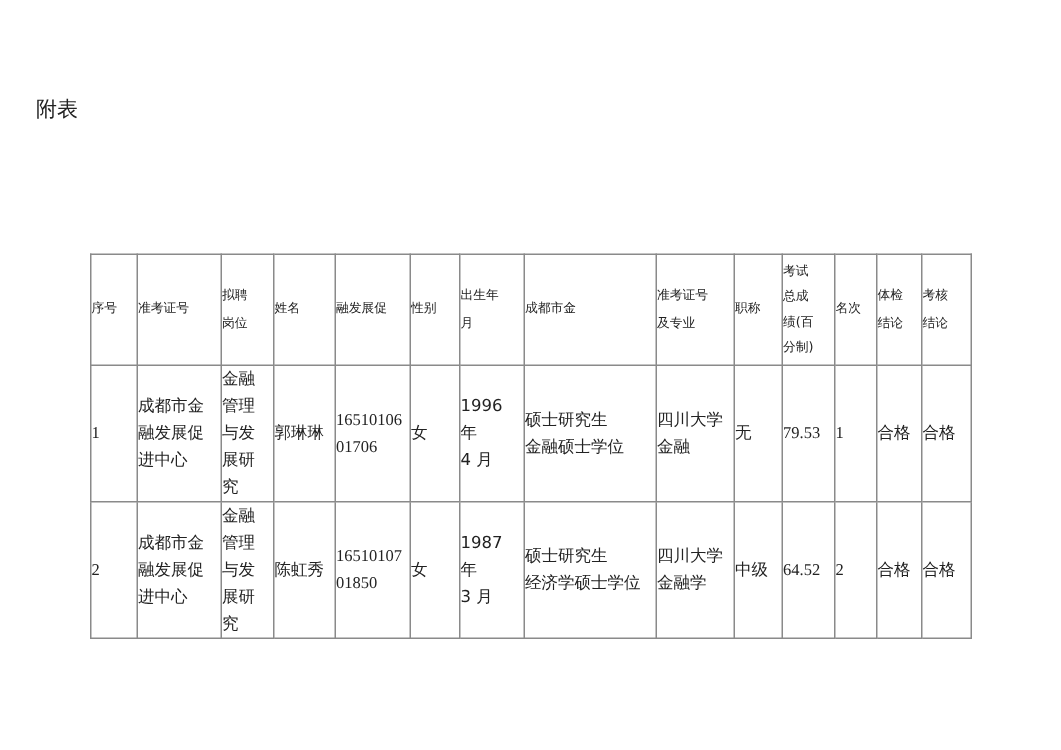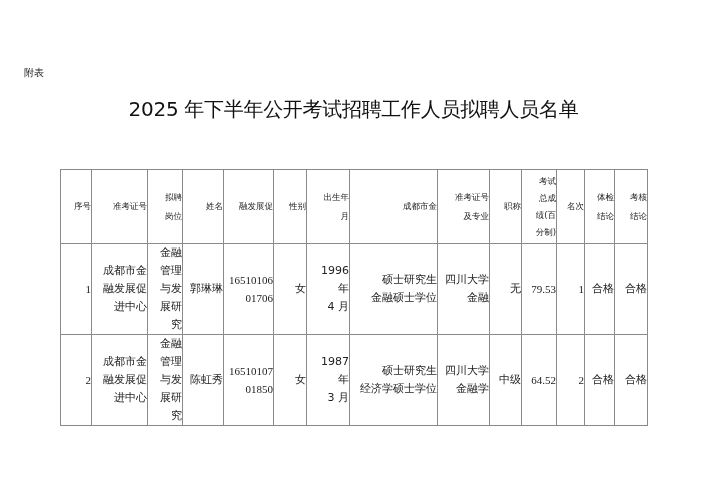--- a/index.html
+++ b/index.html
@@ -12,21 +12,21 @@
     height: 500px;
     position: relative;
     overflow: hidden;
     font-family: "DejaVu Sans", "Liberation Sans", sans-serif;
     color: #1a1a1a;
   }
   .attachment-label {
     position: absolute;
     left: 24px;
     top: 64px;
-    font-size: 10px;
+    font-size: 14px;
     line-height: 18px;
     color: #222;
   }
   .title {
     position: absolute;
     left: 0;
     top: 98px;
     width: 707px;
     text-align: center;
     font-size: 20px;
@@ -39,21 +39,21 @@
     position: absolute;
     left: 60px;
     top: 169px;
     border-collapse: collapse;
     table-layout: fixed;
     width: 587px;
   }
   table.roster th, table.roster td {
     border: 1px solid #8a8a8a;
     padding: 0;
-    text-align: right;
+    text-align: left;
     vertical-align: middle;
     font-weight: normal;
     color: #222;
   }
   table.roster th {
     height: 73px;
     font-size: 8.5px;
     line-height: 19px;
   }
   table.roster td {
@@ -65,21 +65,20 @@
   .serif { font-family: "Liberation Serif", "DejaVu Serif", serif; font-size: 10.5px; }
   .multiline { white-space: pre-line; }
   .narrow { font-size: 11px; line-height: 17px; }
 </style>
 </head>
 <body>
 
 <div class="attachment-label">附表</div>
 
 <div class="title">
-  <div>2025 年下半年公开考试招聘工作人员拟聘人员名单</div>
 </div>
 
 <table class="roster">
   <colgroup>
     <col style="width:31px">
     <col style="width:56px">
     <col style="width:35px">
     <col style="width:41px">
     <col style="width:50px">
     <col style="width:33px">

